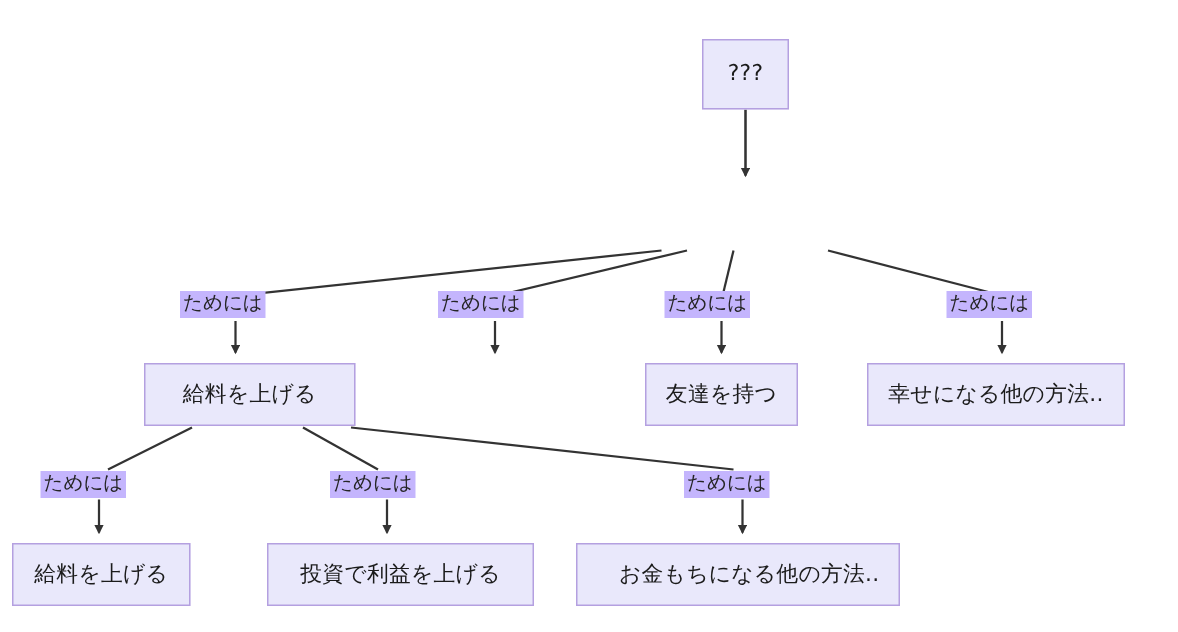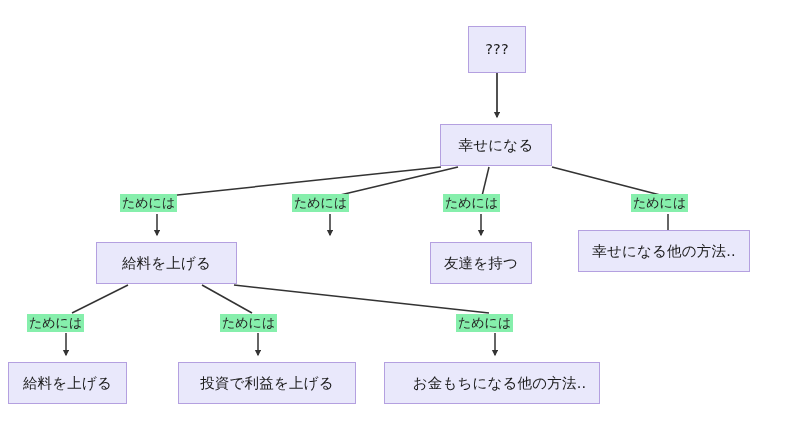--- a/index.html
+++ b/index.html
@@ -37,21 +37,21 @@
     font-size: 14.5px;
     line-height: 1;
     display: flex;
     align-items: center;
     justify-content: center;
     white-space: nowrap;
     letter-spacing: 0.2px;
   }
   .edge-label {
     position: absolute;
-    background: #86efac;
+    background: #c4b5fd;
     color: #252525;
     font-size: 13px;
     line-height: 1.25;
     padding: 1px 2px;
     white-space: nowrap;
     box-sizing: border-box;
   }
 </style>
 </head>
 <body>
@@ -86,34 +86,31 @@
     <line x1="258" y1="333" x2="258" y2="355" stroke="#333333" stroke-width="1.5" marker-end="url(#arrowhead)"></line>
 
     <line x1="234" y1="285" x2="489" y2="313" stroke="#333333" stroke-width="1.5"></line>
     <line x1="495" y1="333" x2="495" y2="355" stroke="#333333" stroke-width="1.5" marker-end="url(#arrowhead)"></line>
   </svg>
 
   <div class="node" style="left:468px; top:26px; width:58px; height:47px;">
     <span>???</span>
   </div>
 
-  <div class="node" style="left:440px; top:124px; width:112px; height:42px;">
-    <span>幸せになる</span>
-  </div>
 
   <div class="node" style="left:96px; top:242px; width:141px; height:42px;">
     <span>給料を上げる</span>
   </div>
 
 
   <div class="node" style="left:430px; top:242px; width:102px; height:42px;">
     <span>友達を持つ</span>
   </div>
 
-  <div class="node" style="left:578px; top:230px; width:172px; height:42px;">
+  <div class="node" style="left:578px; top:242px; width:172px; height:42px;">
     <span>幸せになる他の方法..</span>
   </div>
 
   <div class="node" style="left:8px; top:362px; width:119px; height:42px;">
     <span>給料を上げる</span>
   </div>
 
   <div class="node" style="left:178px; top:362px; width:178px; height:42px;">
     <span>投資で利益を上げる</span>
   </div>

